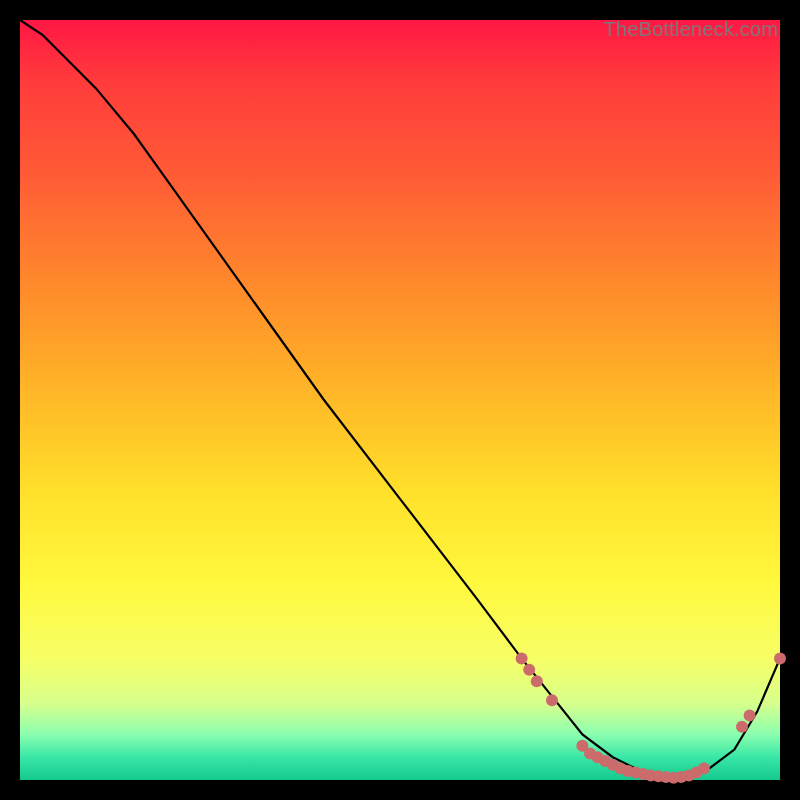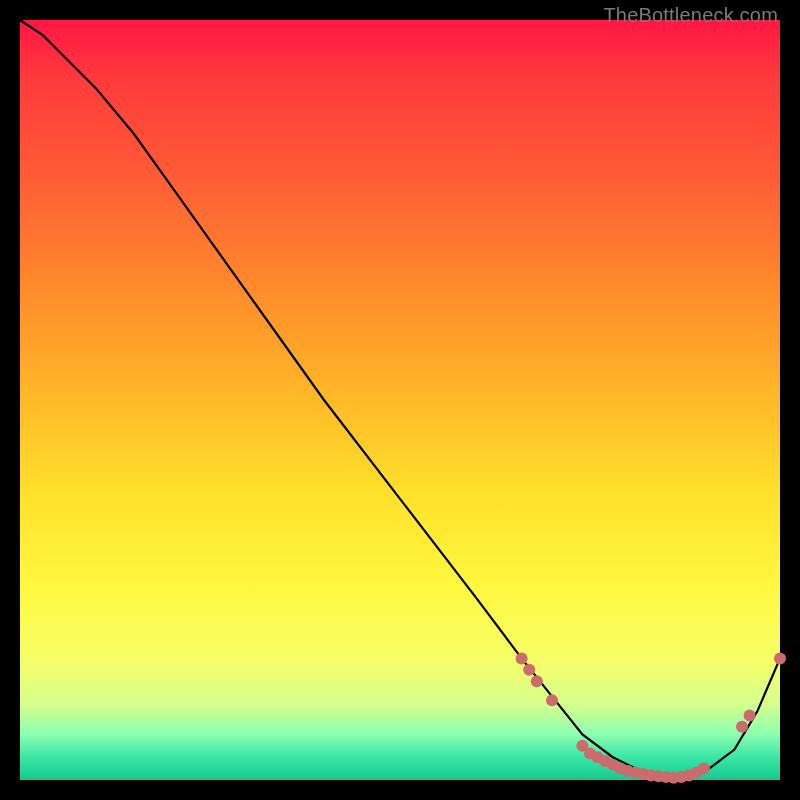--- a/index.html
+++ b/index.html
@@ -37,21 +37,21 @@
       #fff83d 74%,
       #f7ff66 84%,
       #d6ff8c 90%,
       #8bffb0 94%,
       #39e6a6 97%,
       #14c98f 100%
     );
   }
   .watermark {
     position: absolute;
-    top: 4px;
+    top: 18px;
     right: 22px;
     color: #7a7a7a;
     font-size: 20px;
     font-weight: 500;
     letter-spacing: 0.2px;
     user-select: none;
   }
   svg.curve {
     position: absolute;
     left: 0;

